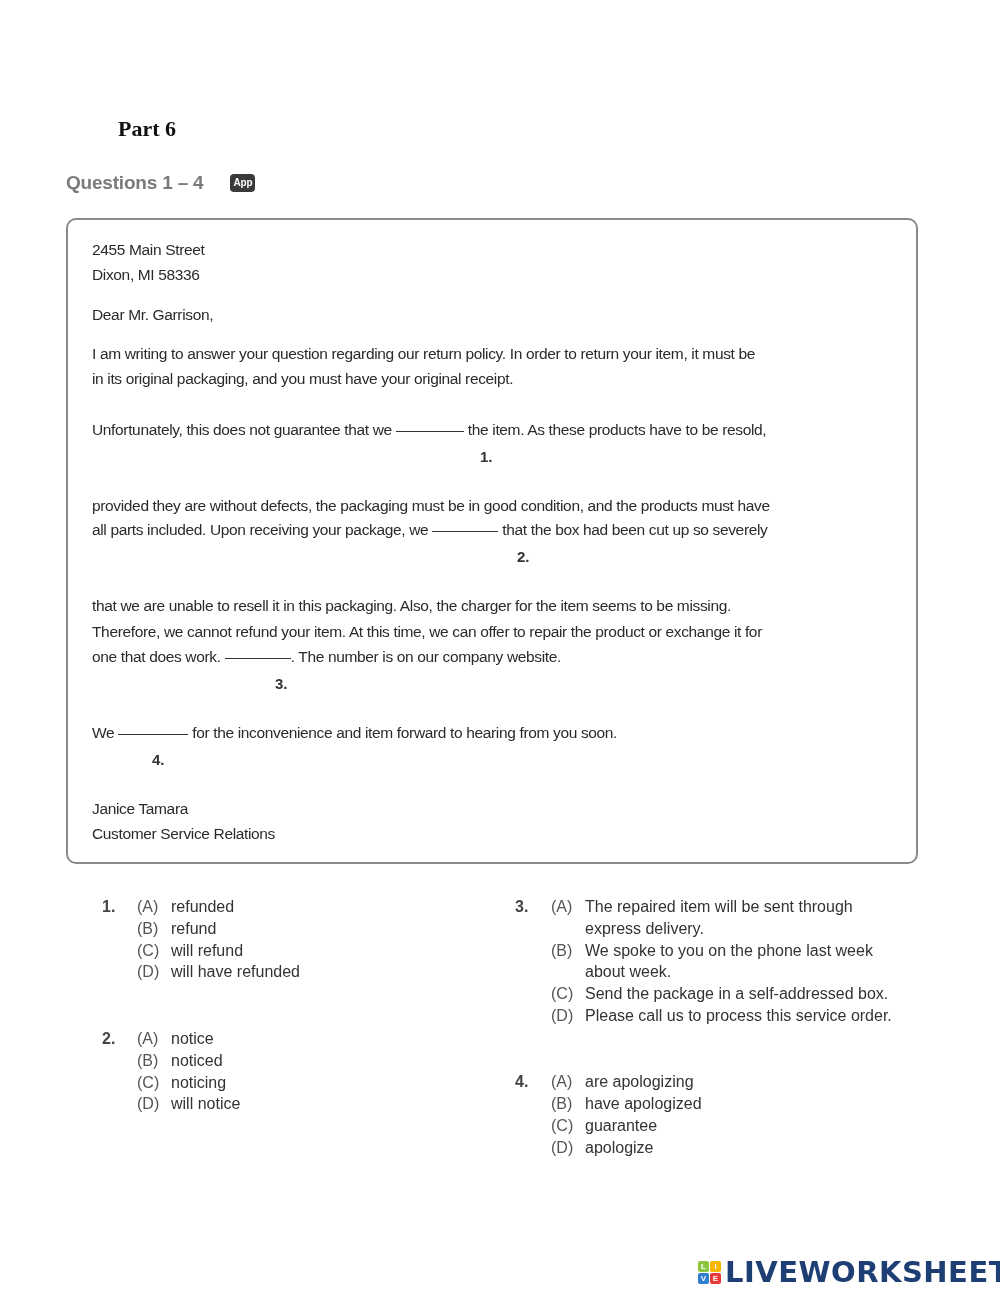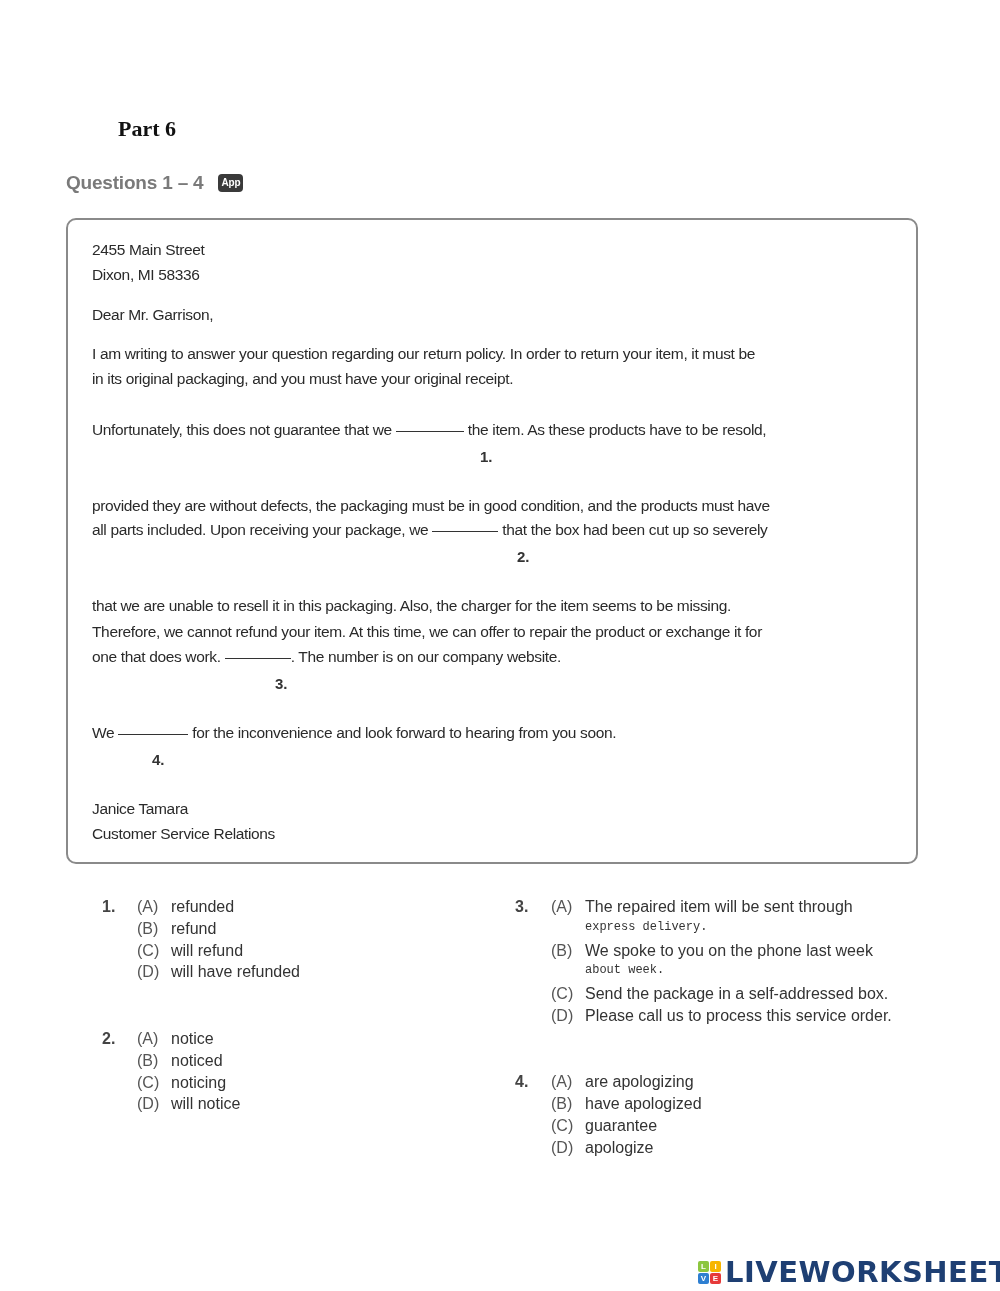--- a/index.html
+++ b/index.html
@@ -12,21 +12,21 @@
       position: absolute; left: 118px; top: 116px;
       font-family: "Liberation Serif", "DejaVu Serif", serif;
       font-weight: bold; font-size: 22px; color: #111;
     }
     .questions-heading {
       position: absolute; left: 66px; top: 172px;
       font-size: 19px; font-weight: bold; color: #333;
       display: flex; align-items: center; white-space: nowrap;
       letter-spacing: -0.2px;
     }
-    .questions-heading .range { color: #7a7a7a; margin-right: 6px; }
+    .questions-heading .range { color: #7a7a7a; margin-right: 18px; }
     .app-badge {
       display: inline-block; margin-left: 9px; background: #3a3a3a; color: #fff;
       font-size: 10px; font-weight: bold; border-radius: 4px; padding: 3px 3px;
       line-height: 12px;
     }
     .letter-box {
       position: absolute; left: 66px; top: 218px; width: 852px; height: 646px;
       border: 2px solid #8a8a8a; border-radius: 10px; box-sizing: border-box;
     }
     .letter-line {
@@ -40,21 +40,21 @@
     .blank-num {
       position: absolute; font-size: 15px; font-weight: bold; color: #333;
     }
     .q-num {
       position: absolute; font-size: 16px; font-weight: bold; color: #444;
     }
     .q-opt {
       position: absolute; font-size: 16px; color: #333; white-space: nowrap;
     }
     .q-opt .letter { display: inline-block; width: 34px; color: #555; }
-    .q-cont { position: absolute; font-size: 12px; color: #333; white-space: nowrap; font-family: Liberation Mono, monospace; }
+    .q-cont { position: absolute; font-size: 16px; color: #333; white-space: nowrap; }
     .lw-logo {
       position: absolute; left: 698px; top: 1255px; display: flex; align-items: center;
     }
     .lw-grid {
       display: grid; grid-template-columns: 11px 11px; grid-template-rows: 11px 11px;
       gap: 1px; margin-right: 4px;
     }
     .lw-grid span {
       font-size: 8px; font-weight: bold; color: #fff; text-align: center; line-height: 11px;
       border-radius: 2px;
@@ -94,21 +94,21 @@
 <div class="blank-num" style="left:517px; top:548px">2.</div>
 
 <div class="letter-line" style="top:597px">that we are unable to resell it in this packaging. Also, the charger for the item seems to be missing.</div>
 <div class="letter-line" style="top:623px">Therefore, we cannot refund your item. At this time, we can offer to repair the product or exchange it for</div>
 <div class="letter-line" style="top:648px">
   <span>one that does work.</span><span class="blank" style="width:66px; margin-right:0"></span><span>. The number is on our company website.</span>
 </div>
 <div class="blank-num" style="left:275px; top:675px">3.</div>
 
 <div class="letter-line" style="top:724px">
-  <span>We</span><span class="blank" style="width:70px"></span><span>for the inconvenience and look forward to hearing from you soon.</span>
+  <span>We</span><span class="blank" style="width:70px"></span><span>for the inconvenience and item forward to hearing from you soon.</span>
 </div>
 <div class="blank-num" style="left:152px; top:751px">4.</div>
 
 <div class="letter-line" style="top:800px">Janice Tamara</div>
 <div class="letter-line" style="top:825px">Customer Service Relations</div>
 
 <div class="q-num" style="left:102px; top:898px">1.</div>
 <div class="q-opt" style="left:137px; top:898px"><span class="letter">(A)</span><span>refunded</span></div>
 <div class="q-opt" style="left:137px; top:920px"><span class="letter">(B)</span><span>refund</span></div>
 <div class="q-opt" style="left:137px; top:942px"><span class="letter">(C)</span><span>will refund</span></div>

